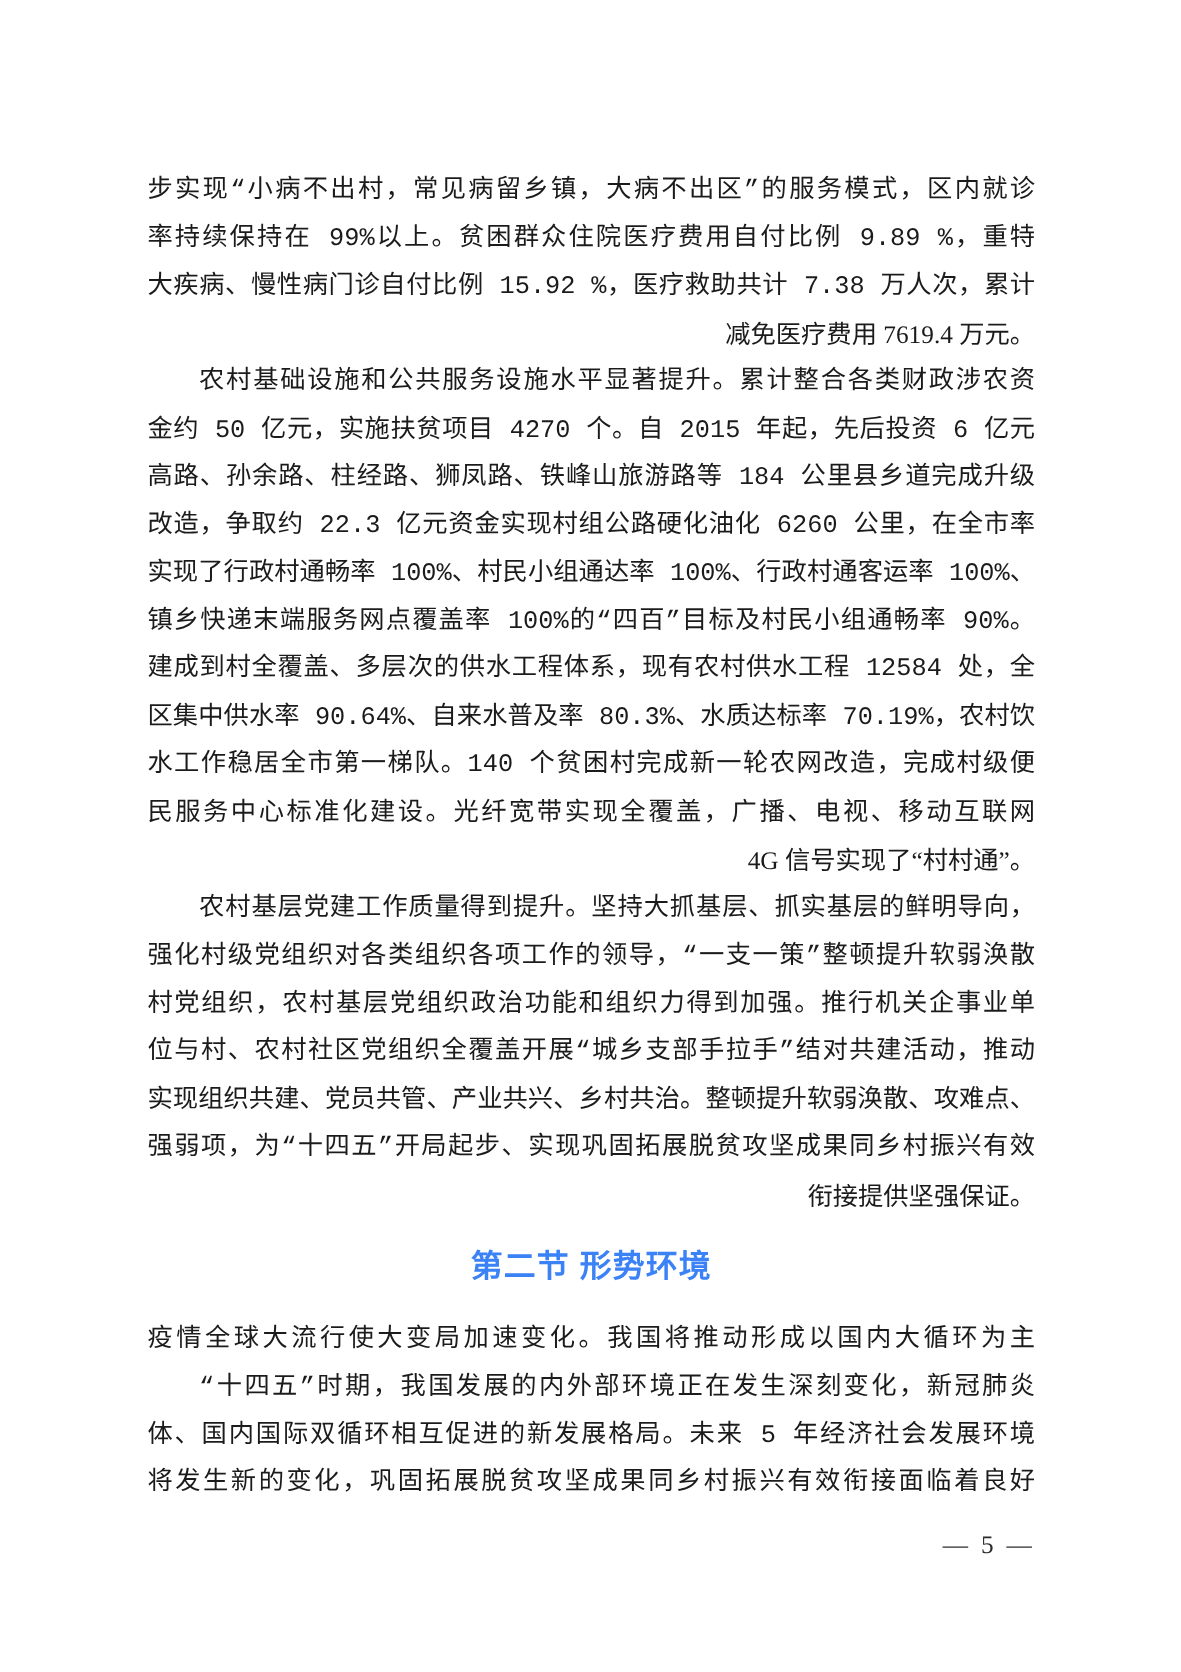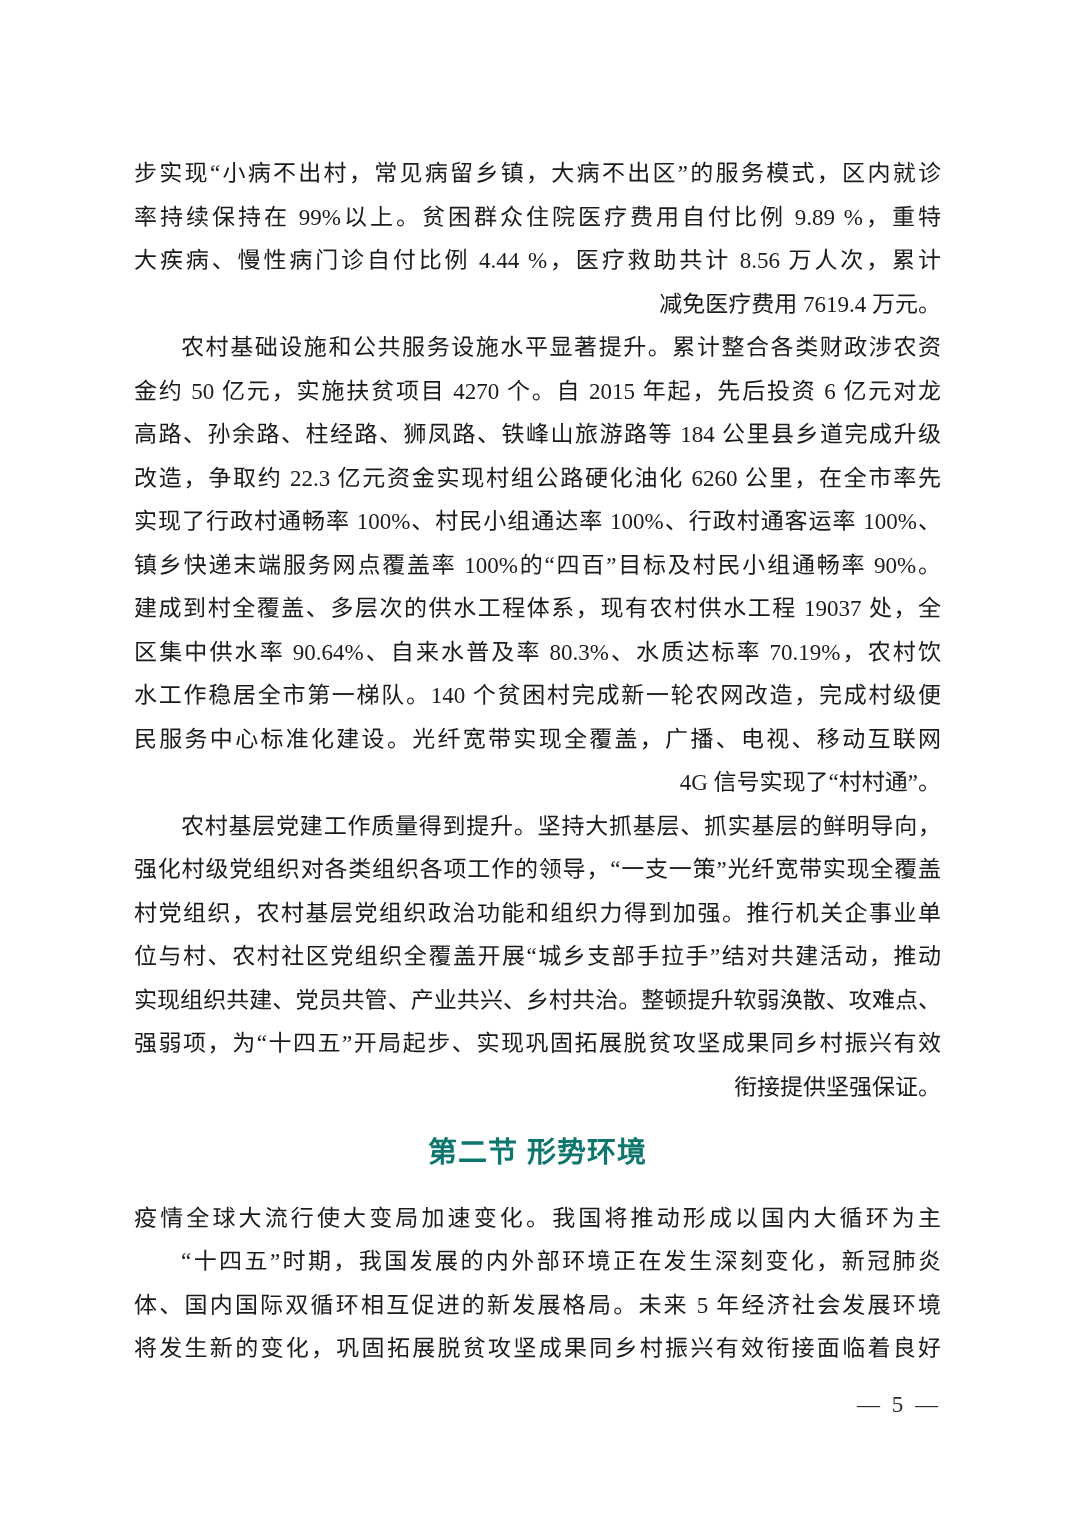--- a/index.html
+++ b/index.html
@@ -30,36 +30,37 @@
     height: 43.5px;
     line-height: 43.5px;
     font-size: 23px;
     overflow: hidden;
     white-space: nowrap;
   }
   .line-just {
     text-align: justify;
     text-align-last: justify;
     white-space: normal;
+    font-family: Liberation Mono, monospace;
   }
   .line-last {
     text-align: right;
   }
   .line-indent {
     text-indent: 47px;
   }
   .heading {
     height: 43.5px;
     line-height: 43.5px;
     margin: 22px 0 22px 0;
     text-align: center;
     font-family: "Liberation Sans", "DejaVu Sans", sans-serif;
     font-weight: bold;
     font-size: 29px;
-    color: #0f766e;
+    color: #3b82f6;
     letter-spacing: 1px;
   }
   .page-number {
     position: absolute;
     top: 1390px;
     right: 133px;
     font-size: 23px;
     line-height: 30px;
     color: #2b2b2b;
     letter-spacing: 3px;
@@ -67,39 +68,39 @@
   }
 </style>
 </head>
 <body>
 
 <div class="page">
   <div class="doc-body">
       <div class="paragraph">
         <div class="line line-just">步实现“小病不出村，常见病留乡镇，大病不出区”的服务模式，区内就诊</div>
         <div class="line line-just">率持续保持在 99%以上。贫困群众住院医疗费用自付比例 9.89 %，重特</div>
-        <div class="line line-just">大疾病、慢性病门诊自付比例 4.44 %，医疗救助共计 8.56 万人次，累计</div>
+        <div class="line line-just">大疾病、慢性病门诊自付比例 15.92 %，医疗救助共计 7.38 万人次，累计</div>
         <div class="line line-last">减免医疗费用 7619.4 万元。</div>
       </div>
       <div class="paragraph">
         <div class="line line-just line-indent">农村基础设施和公共服务设施水平显著提升。累计整合各类财政涉农资</div>
         <div class="line line-just">金约 50 亿元，实施扶贫项目 4270 个。自 2015 年起，先后投资 6 亿元对龙</div>
         <div class="line line-just">高路、孙余路、柱经路、狮凤路、铁峰山旅游路等 184 公里县乡道完成升级</div>
         <div class="line line-just">改造，争取约 22.3 亿元资金实现村组公路硬化油化 6260 公里，在全市率先</div>
         <div class="line line-just">实现了行政村通畅率 100%、村民小组通达率 100%、行政村通客运率 100%、</div>
         <div class="line line-just">镇乡快递末端服务网点覆盖率 100%的“四百”目标及村民小组通畅率 90%。</div>
-        <div class="line line-just">建成到村全覆盖、多层次的供水工程体系，现有农村供水工程 19037 处，全</div>
+        <div class="line line-just">建成到村全覆盖、多层次的供水工程体系，现有农村供水工程 12584 处，全</div>
         <div class="line line-just">区集中供水率 90.64%、自来水普及率 80.3%、水质达标率 70.19%，农村饮</div>
         <div class="line line-just">水工作稳居全市第一梯队。140 个贫困村完成新一轮农网改造，完成村级便</div>
         <div class="line line-just">民服务中心标准化建设。光纤宽带实现全覆盖，广播、电视、移动互联网</div>
         <div class="line line-last">4G 信号实现了“村村通”。</div>
       </div>
       <div class="paragraph">
         <div class="line line-just line-indent">农村基层党建工作质量得到提升。坚持大抓基层、抓实基层的鲜明导向，</div>
-        <div class="line line-just">强化村级党组织对各类组织各项工作的领导，“一支一策”光纤宽带实现全覆盖</div>
+        <div class="line line-just">强化村级党组织对各类组织各项工作的领导，“一支一策”整顿提升软弱涣散</div>
         <div class="line line-just">村党组织，农村基层党组织政治功能和组织力得到加强。推行机关企事业单</div>
         <div class="line line-just">位与村、农村社区党组织全覆盖开展“城乡支部手拉手”结对共建活动，推动</div>
         <div class="line line-just">实现组织共建、党员共管、产业共兴、乡村共治。整顿提升软弱涣散、攻难点、</div>
         <div class="line line-just">强弱项，为“十四五”开局起步、实现巩固拓展脱贫攻坚成果同乡村振兴有效</div>
         <div class="line line-last">衔接提供坚强保证。</div>
       </div>
       <div class="heading">第二节 形势环境</div>
       <div class="paragraph">
         <div class="line line-just">疫情全球大流行使大变局加速变化。我国将推动形成以国内大循环为主</div>
         <div class="line line-just line-indent">“十四五”时期，我国发展的内外部环境正在发生深刻变化，新冠肺炎</div>

